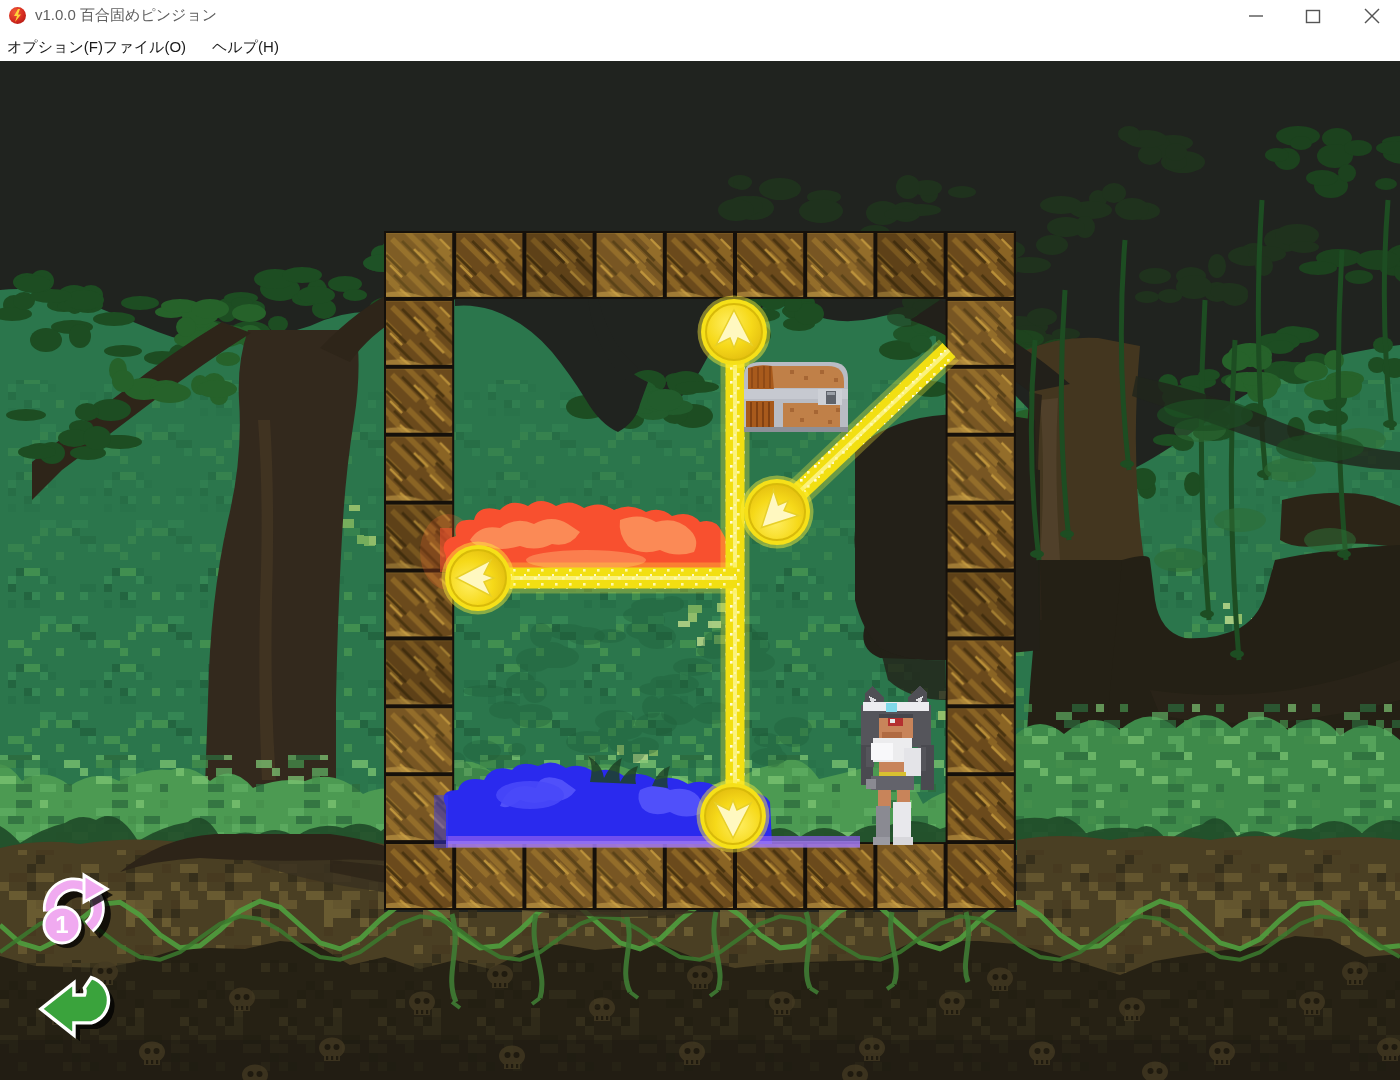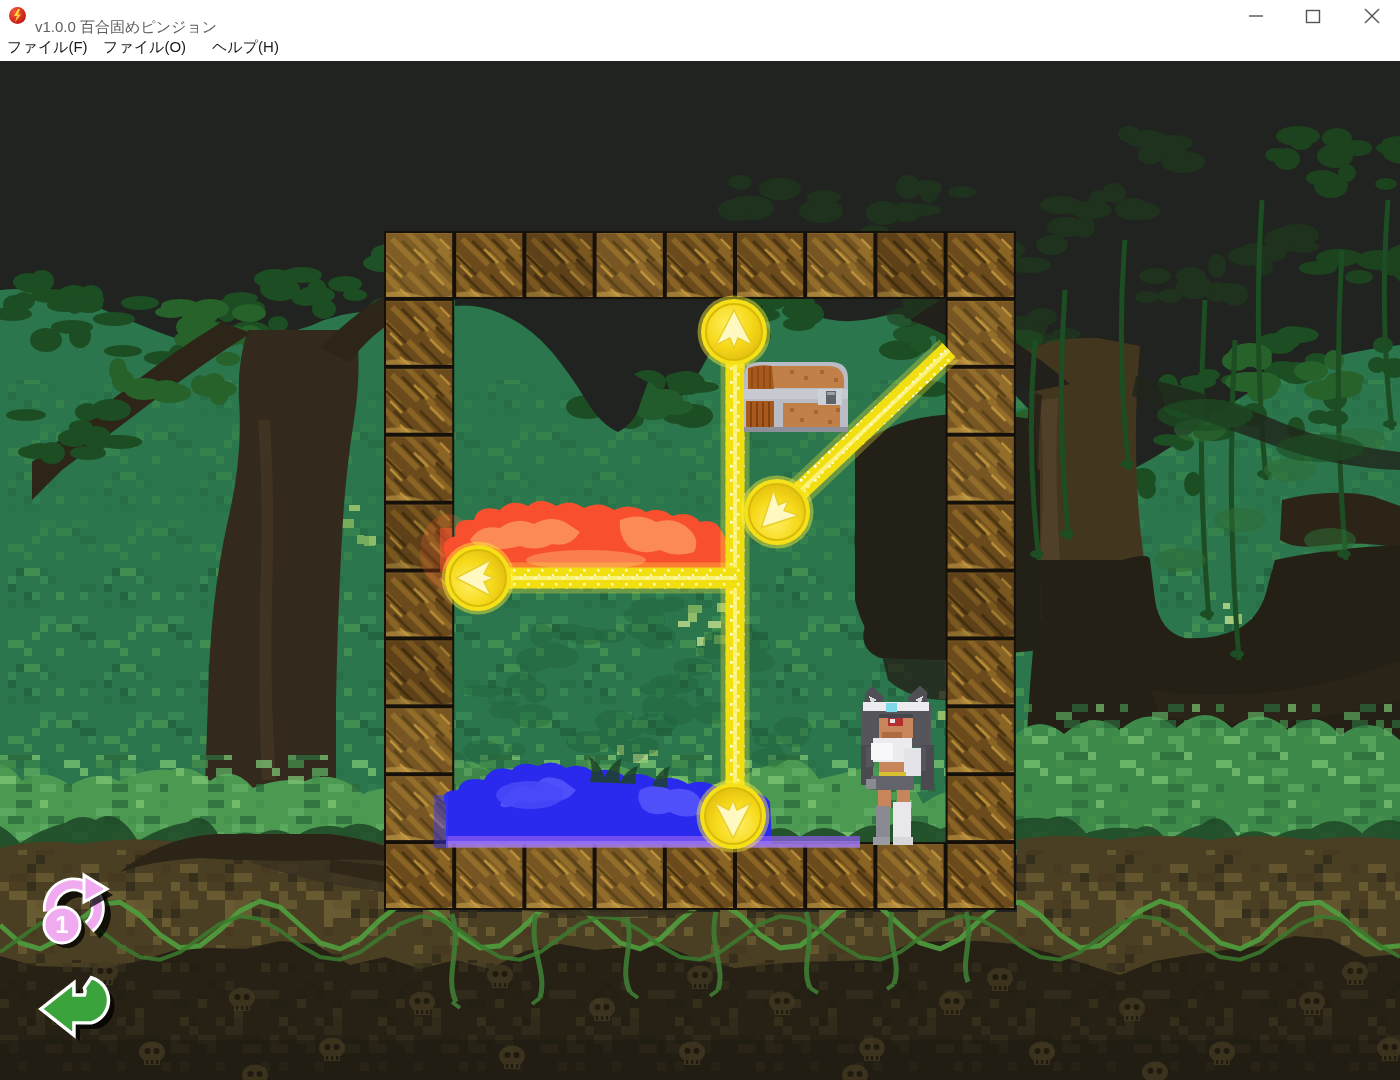--- a/index.html
+++ b/index.html
@@ -1,15 +1,15 @@
 <!DOCTYPE html>
 <html><head><meta charset="utf-8"><style>
 html,body{margin:0;padding:0;background:#fff;width:1400px;height:1080px;overflow:hidden}
 .win{position:absolute;left:0;top:0;width:1400px;height:1080px;font-family:"Liberation Sans",sans-serif}
-.title{position:absolute;left:35px;top:18px;font-size:15px;color:#5f5f5f}
+.title{position:absolute;left:35px;top:6px;font-size:15px;color:#5f5f5f}
 .menu{position:absolute;top:38px;font-size:15px;color:#1a1a1a}
 .icon{position:absolute;left:9px;top:7px;width:17px;height:17px;border-radius:50%;background:radial-gradient(circle at 35% 30%, #f05a3a 0%, #d42a1e 55%, #9e1410 100%)}
 </style></head><body>
 <div class="win">
 <svg width="1400" height="1080" viewBox="0 0 1400 1080">
 <rect x="0" y="0" width="1400" height="1080" fill="#ffffff"></rect>
 <rect x="0" y="61" width="1400" height="1019" fill="#20231f"></rect>
 <defs>
 <pattern id="wood" width="70.2" height="67.9" patternUnits="userSpaceOnUse" patternTransform="translate(384,231)">
 <rect width="70.2" height="67.9" fill="#6b4a1c"></rect>
@@ -1195,21 +1195,21 @@
 <text x="62" y="933" font-family="Liberation Sans, sans-serif" font-size="24" font-weight="bold" fill="#fff" text-anchor="middle">1</text>
 </g>
 <g transform="translate(67,1002) scale(0.87)">
 <g transform="translate(7,7)" opacity="0.75">
 <path d="M28 -28 A27 27 0 0 1 28 24 L8 24 L8 38 L-30 8 L8 -22 L8 -8 L20 -8 A11 11 0 0 0 20 -16 Z" fill="#000"></path>
 </g>
 <path d="M28 -28 A27 27 0 0 1 28 24 L8 24 L8 38 L-30 8 L8 -22 L8 -8 L20 -8 A11 11 0 0 0 20 -16 Z" fill="#3aa33c" stroke="#fff" stroke-width="4"></path>
 </g>
 </svg>
 <div class="title">v1.0.0 百合固めピンジョン</div>
-<div class="menu" style="left:7px">ファイル(F)</div>
+<div class="menu" style="left:7px">オプション(F)</div>
 <div class="menu" style="left:103px">ファイル(O)</div>
 <div class="menu" style="left:212px">ヘルプ(H)</div>
 <div class="icon"></div><svg style="position:absolute;left:9px;top:7px" width="17" height="17">
       <polygon points="9,2 5,9 8,9 6,15 12,7.5 9,7.5 11,2" fill="#ffd23a"></polygon>
     </svg>
 <svg style="position:absolute;left:0;top:0" width="1400" height="30" viewBox="0 0 1400 30">
 <line x1="1249" y1="16" x2="1263" y2="16" stroke="#555" stroke-width="1.4"></line>
 <rect x="1306.5" y="10.5" width="13" height="12" fill="none" stroke="#555" stroke-width="1.4"></rect>
 <line x1="1365" y1="9" x2="1379" y2="23" stroke="#555" stroke-width="1.4"></line>
 <line x1="1365" y1="23" x2="1379" y2="9" stroke="#555" stroke-width="1.4"></line>

